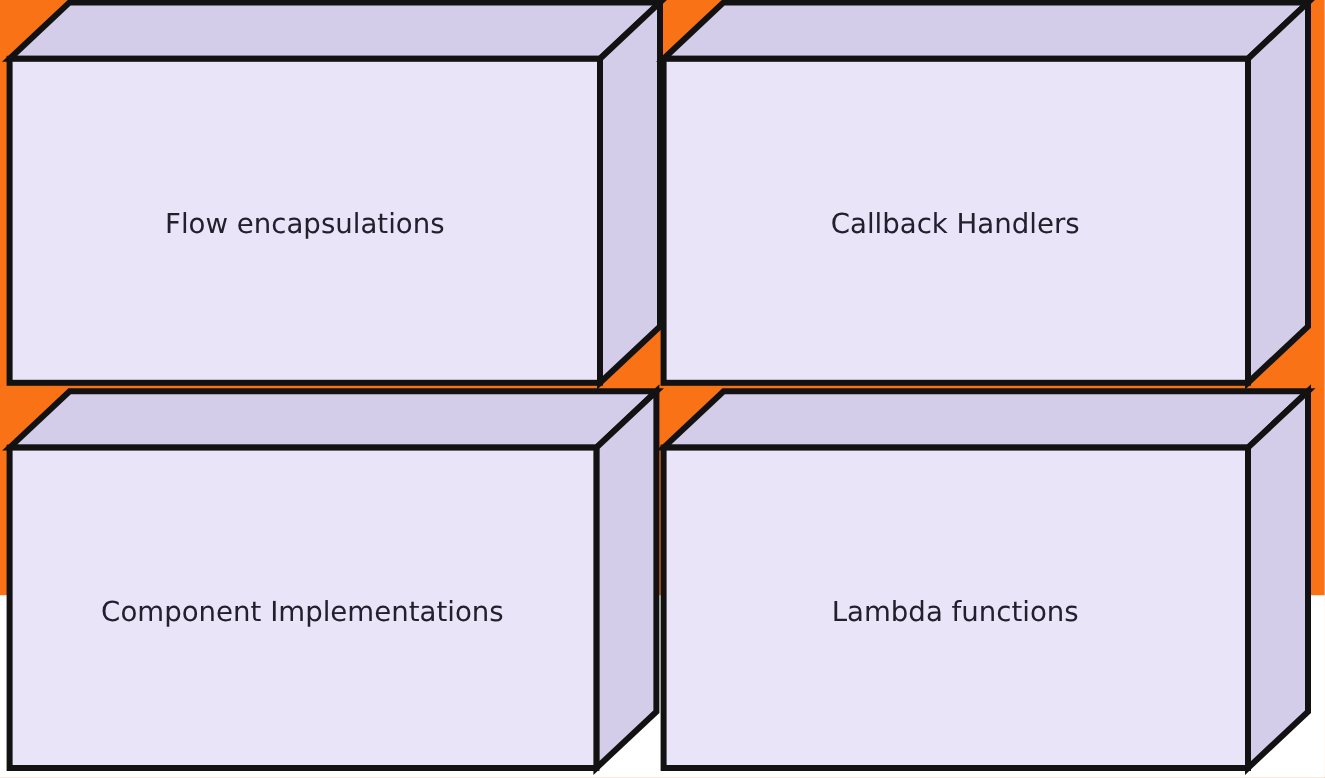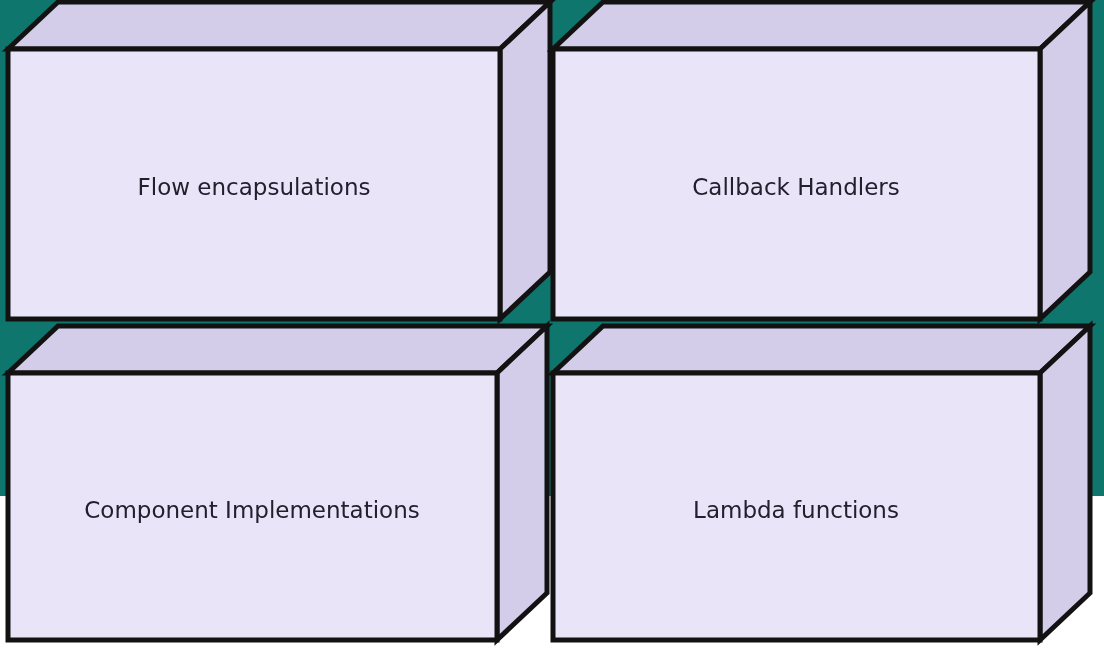--- a/index.html
+++ b/index.html
@@ -11,21 +11,21 @@
   body {
     width: 1104px;
     height: 648px;
     overflow: hidden;
     font-family: "DejaVu Sans", "Liberation Sans", sans-serif;
   }
   #diagram-canvas {
     position: relative;
     width: 1104px;
     height: 496px;
-    background: #0f766e;
+    background: #f97316;
   }
   #diagram-svg {
     position: absolute;
     top: 0;
     left: 0;
     width: 1104px;
     height: 648px;
     display: block;
   }
   .box-label {

